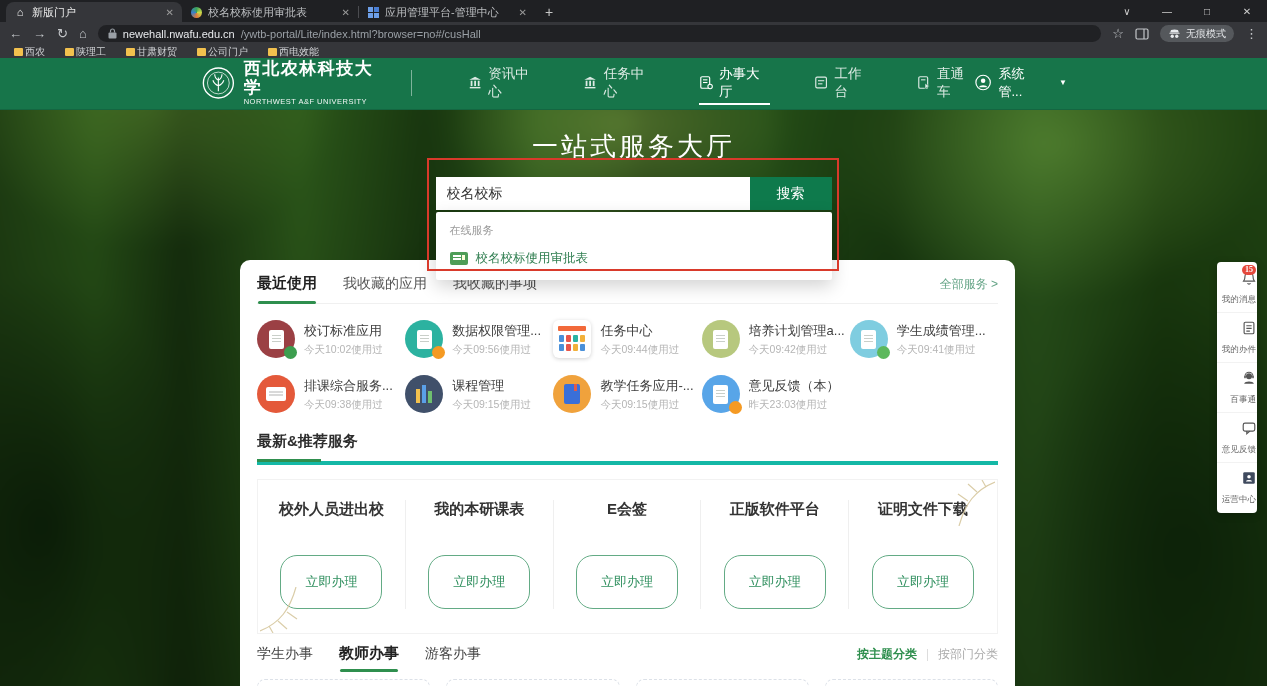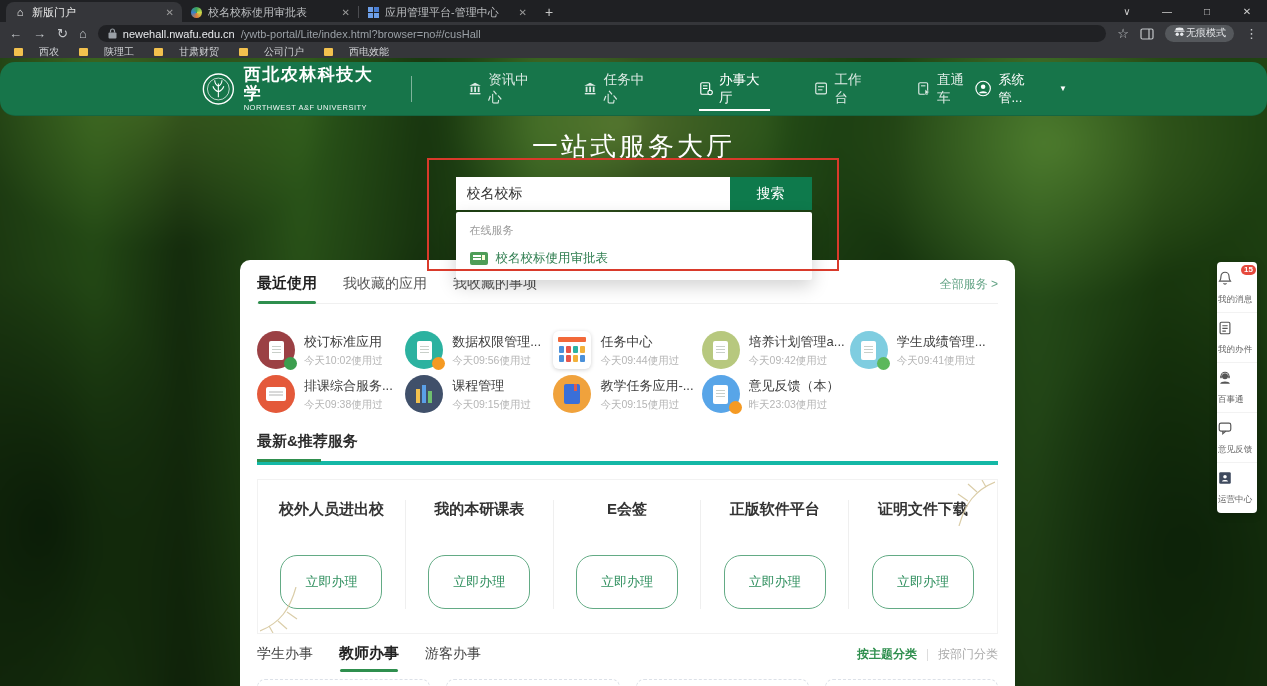--- a/index.html
+++ b/index.html
@@ -39,47 +39,47 @@
   .fav-home{color:#e8e8e8;font-size:11px;line-height:1;}
   .win-controls{position:absolute;right:0;top:0;height:22px;display:flex;}
   .wc{width:40px;height:22px;display:flex;align-items:center;justify-content:center;color:#cfcfcf;font-size:10px;}
 
   .toolbar{height:23px;background:#35363a;display:flex;align-items:center;padding:0 9px;gap:11px;}
   .tglyph{color:#c3c6c9;font-size:13px;line-height:1;}
   .url{flex:1;height:17px;background:#202124;border-radius:9px;display:flex;align-items:center;
        padding:0 10px;gap:6px;font-size:11px;min-width:0;}
   .url .domain{color:#e8eaed;white-space:nowrap;}
   .url .path{color:#9aa0a6;white-space:nowrap;overflow:hidden;}
-  .incog{display:flex;background:#55585c;color:#e8eaed;font-size:10px;
+  .incog{display:flex;align-items:center;gap:5px;background:#55585c;color:#e8eaed;font-size:10px;
          border-radius:9px;padding:1px 8px;height:15px;white-space:nowrap;}
   .bookmarks{height:13px;background:#35363a;display:flex;align-items:center;gap:20px;padding:0 14px;
              font-size:10px;color:#cfd1d4;}
-  .bm{display:flex;align-items:center;gap:16px;}
+  .bm{display:flex;align-items:center;gap:2px;}
   .bm .folder{width:9px;height:8px;background:#f2c14e;border-radius:1px;}
 
   
-  .site-header{position:absolute;top:62px;left:0;right:0;height:54px;background:#17754a;z-index:40;
-               display:flex;align-items:center;box-sizing:border-box;border-bottom:1px solid rgba(0,0,0,.12);border-radius:15px;}
+  .site-header{position:absolute;top:56px;left:0;right:0;height:54px;background:#17754a;z-index:40;
+               display:flex;align-items:center;box-sizing:border-box;border-bottom:1px solid rgba(0,0,0,.12);}
   .logo{margin-left:202px;display:flex;align-items:center;gap:9px;color:#fff;}
   .snames{display:flex;flex-direction:column;line-height:1.15;}
   .sname{font-size:17px;font-weight:bold;letter-spacing:1.5px;}
   .sen{font-size:7.5px;letter-spacing:.5px;opacity:.95;}
   .logo-div{width:1px;height:26px;background:rgba(255,255,255,.45);margin-left:16px;}
   .mainnav{display:flex;gap:44px;margin-left:56px;align-items:center;height:54px;}
   .nav-item{display:flex;gap:6px;align-items:center;color:rgba(255,255,255,.85);font-size:13.5px;
             height:54px;position:relative;cursor:pointer;}
   .nav-item.active{color:#fff;}
   .nav-item.active::after{content:"";position:absolute;left:0;right:0;bottom:5px;height:2px;background:#fff;}
   .usr{margin-left:auto;margin-right:200px;display:flex;align-items:center;gap:7px;color:#fff;font-size:13px;}
   .caret{font-size:8px;margin-left:6px;}
 
   
   .banner{position:absolute;top:112px;left:0;width:100%;z-index:30;color:#fff;text-align:center;}
   .banner h1{margin:17px 0 0;font-size:26px;font-weight:400;letter-spacing:3px;}
-  .searchwrap{position:relative;width:356px;margin:13px auto 0;display:flex;height:33px;text-align:left;}
+  .searchwrap{position:relative;width:396px;margin:13px auto 0;display:flex;height:33px;text-align:left;}
   .search{flex:1;border:none;padding:0 11px;font-size:14px;color:#333;outline:none;background:#fff;min-width:0;}
   .sbtn{width:82px;background:#0e7a4c;color:#fff;font-size:14px;border:none;cursor:pointer;}
   .sdrop{position:absolute;top:35px;left:0;right:0;background:#fff;border-radius:2px;
          box-shadow:0 6px 18px rgba(0,0,0,.18);padding-bottom:10px;}
   .grp{font-size:11px;color:#9b9b9b;padding:11px 14px 9px;}
   .ditem{display:flex;align-items:center;gap:8px;padding:3px 14px;font-size:12.5px;color:#2e7d4f;cursor:pointer;}
   .item-ic{width:18px;height:13px;background:#4e9d57;border-radius:2px;position:relative;flex:0 0 18px;}
   .item-ic::before{content:"";position:absolute;left:3px;top:3px;width:8px;height:1.5px;background:#fff;
                    box-shadow:0 3px 0 #fff;}
   .item-ic::after{content:"";position:absolute;right:3px;top:3px;width:3px;height:4.5px;background:#ffd;}
@@ -90,21 +90,21 @@
   
   .panel{position:absolute;left:240px;top:260px;width:775px;height:426px;background:#fff;z-index:20;
          border-radius:10px 10px 0 0;padding:14px 17px;box-sizing:border-box;overflow:hidden;}
   .ptabs{display:flex;align-items:flex-end;gap:26px;border-bottom:1px solid #f0f0f0;padding-bottom:10px;}
   .ptab{font-size:14px;color:#555;cursor:pointer;position:relative;}
   .ptab.active{font-size:15px;font-weight:bold;color:#222;}
   .ptab.active::after{content:"";position:absolute;left:1px;right:1px;bottom:-11px;height:3px;
                       background:#2f8f4e;border-radius:2px;}
   .all-link{margin-left:auto;font-size:12px;color:#63a385;cursor:pointer;}
 
-  .apps{display:grid;grid-template-columns:repeat(5,1fr);margin-top:24px;}
+  .apps{display:grid;grid-template-columns:repeat(5,1fr);row-gap:11px;margin-top:13px;}
   .app{display:flex;gap:9px;align-items:center;height:44px;cursor:pointer;}
   .aic{width:38px;height:38px;border-radius:50%;flex:0 0 38px;position:relative;display:flex;
        align-items:center;justify-content:center;}
   .ainfo{min-width:0;}
   .aname{font-size:13px;color:#3d3d3d;display:block;white-space:nowrap;overflow:hidden;max-width:102px;}
   .atime{font-size:10.5px;color:#b5b5b5;display:block;margin-top:3px;}
   .g-doc{width:15px;height:19px;background:#fff;border-radius:2px;position:relative;}
   .g-doc::before{content:"";position:absolute;left:3px;top:5px;width:9px;height:1.5px;background:#c9cfc9;
                  box-shadow:0 3px 0 #c9cfc9,0 6px 0 #c9cfc9;}
   .adot{position:absolute;right:-2px;bottom:-1px;width:13px;height:13px;border-radius:50%;}
@@ -157,21 +157,21 @@
   .vdiv{width:1px;height:12px;background:#ddd;}
   .by-dept{color:#aaa;cursor:pointer;}
 
   .cards{display:grid;grid-template-columns:repeat(4,1fr);gap:16px;margin-top:16px;}
   .card{border:1px dashed #dce1e8;border-radius:8px;height:120px;display:flex;justify-content:center;
         padding-top:14px;cursor:pointer;background:#fff;}
 
   
   .quickbar{position:absolute;left:1217px;top:262px;width:40px;background:#fff;border-radius:4px;z-index:25;
             box-shadow:0 2px 8px rgba(0,0,0,.2);padding:1px 0;}
-  .qitem{padding:7px 0 6px;text-align:left;position:relative;border-top:1px solid #f2f2f2;cursor:pointer;}
+  .qitem{padding:7px 0 6px;text-align:right;position:relative;border-top:1px solid #f2f2f2;cursor:pointer;font-family:Liberation Serif, serif;}
   .qitem:first-child{border-top:none;}
   .qlabel{display:block;font-size:9px;color:#666;margin-top:3px;letter-spacing:0;transform:scale(.95);}
   .qbadge{position:absolute;top:2px;right:1px;background:#e5493d;color:#fff;font-size:8px;border-radius:7px;
           padding:0 3px;line-height:10px;font-weight:bold;}
 </style>
 </head>
 <body>
 
 <div class="bg"></div>
 

